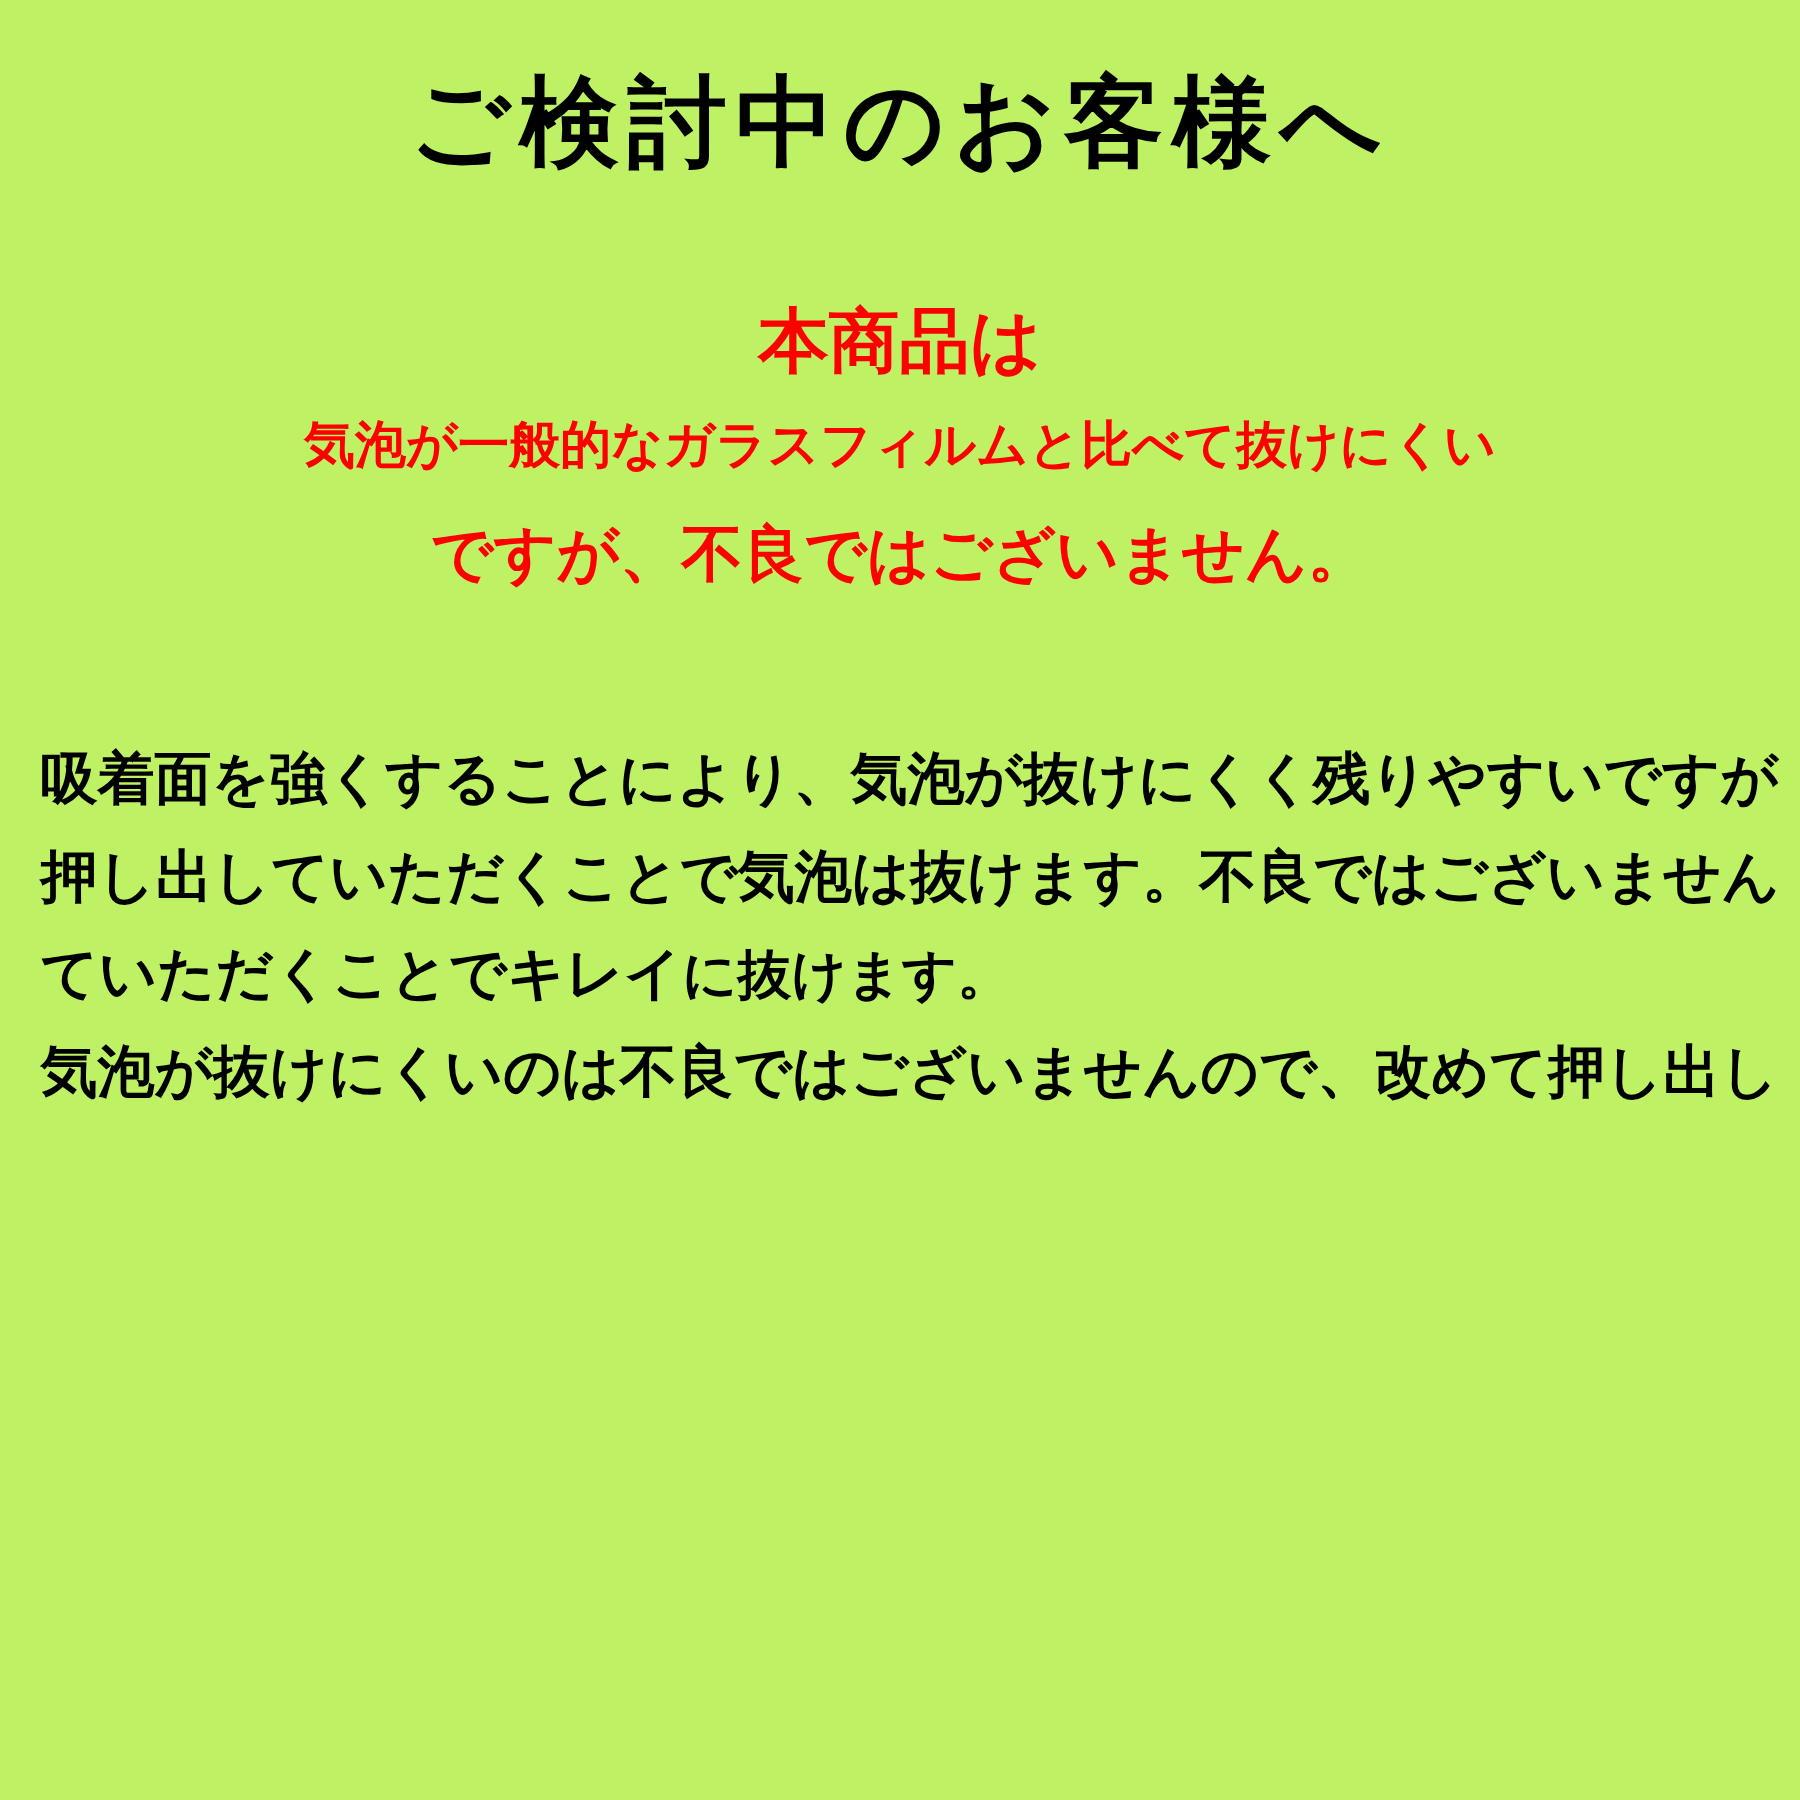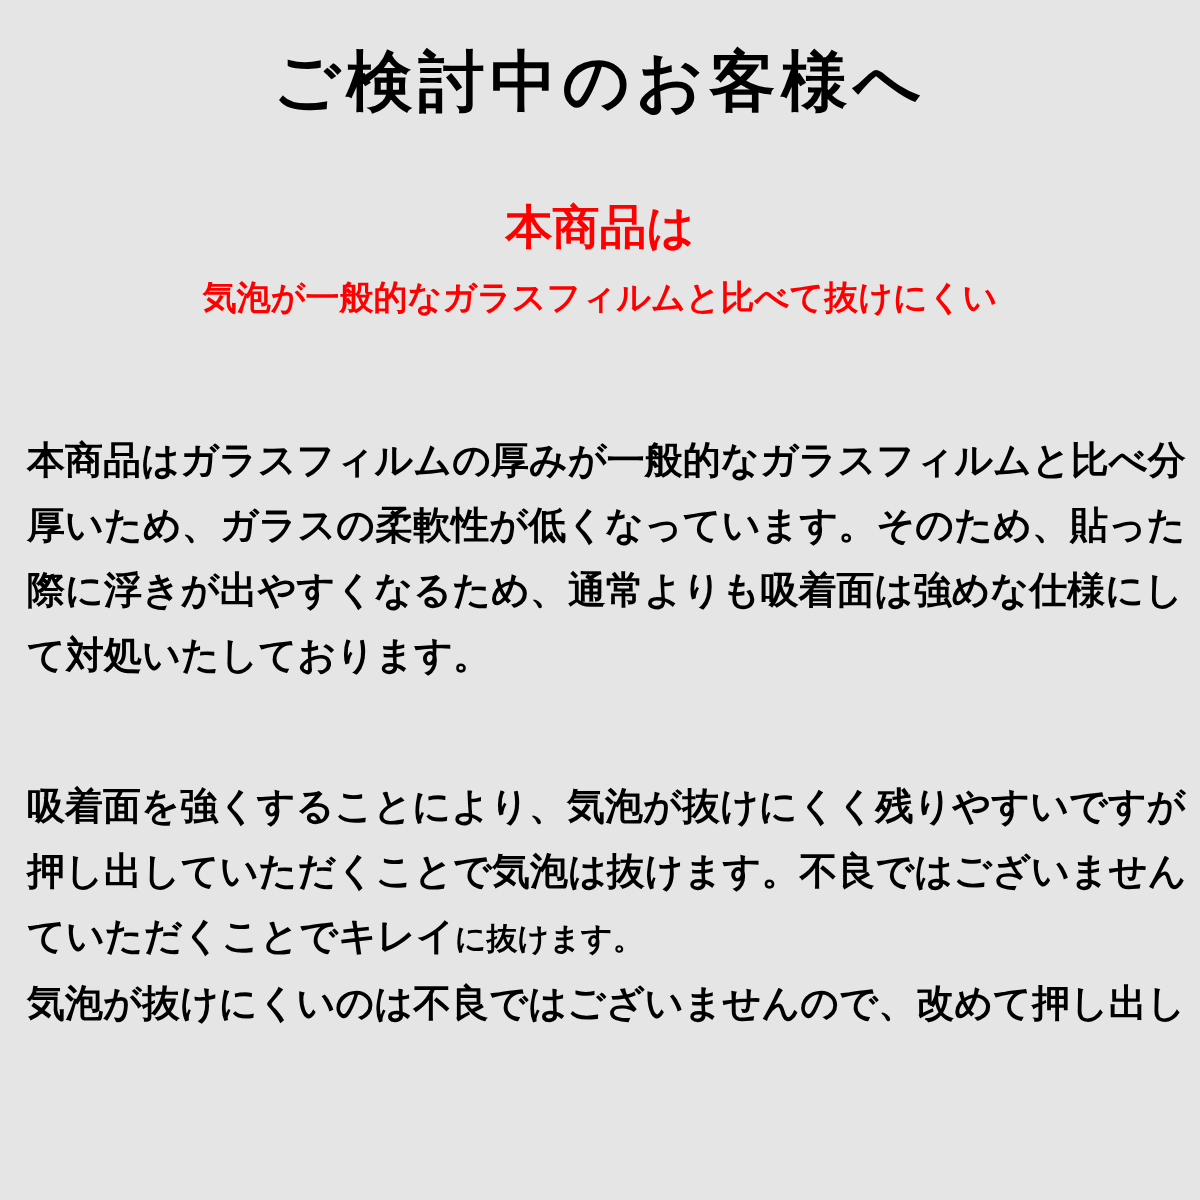--- a/index.html
+++ b/index.html
@@ -4,21 +4,21 @@
 <style>
   html, body {
     margin: 0;
     padding: 0;
     background: #ffffff;
   }
   .page {
     position: relative;
     width: 1200px;
     height: 1200px;
-    background: #e5e5e5;
+    background: #bef264;
     overflow: hidden;
     font-family: "Liberation Sans", sans-serif;
     color: #000000;
   }
   .title {
     margin: 0;
     padding-top: 45px;
     text-align: center;
     font-size: 66px;
     font-weight: 800;
@@ -53,41 +53,36 @@
   }
   .para-1 { margin-top: 92px; }
   .para-2 { margin-top: 88px; font-family: Liberation Mono, monospace; }
   .bodyline {
     font-size: 38px;
     line-height: 65px;
     white-space: nowrap;
     letter-spacing: 0px;
   }
   .bodyline .small-seg {
-    font-size: 31px;
+    font-size: 36px;
   }
 </style>
 </head>
 <body>
 
 <div class="page">
 
   <h1 class="title">ご検討中のお客様へ</h1>
 
   <div class="highlight-block">
     <div class="hl-line1" style="color: rgb(255, 0, 0);">本商品は</div>
     <div class="hl-line2" style="color: rgb(255, 0, 0);">気泡が一般的なガラスフィルムと比べて抜けにくい</div>
+    <div class="hl-line3" style="color: rgb(255, 0, 0);">ですが、不良ではございません。</div>
   </div>
 
-  <div class="para para-1">
-    <div class="bodyline">本商品はガラスフィルムの厚みが一般的なガラスフィルムと比べ分</div>
-    <div class="bodyline">厚いため、ガラスの柔軟性が低くなっています。そのため、貼った</div>
-    <div class="bodyline">際に浮きが出やすくなるため、通常よりも吸着面は強めな仕様にし</div>
-    <div class="bodyline">て対処いたしております。</div>
-  </div>
 
   <div class="para para-2">
     <div class="bodyline">吸着面を強くすることにより、気泡が抜けにくく残りやすいですが</div>
     <div class="bodyline">押し出していただくことで気泡は抜けます。不良ではございません</div>
     <div class="bodyline"><span>ていただくことでキレイ</span><span class="small-seg">に抜けます。</span></div>
     <div class="bodyline">気泡が抜けにくいのは不良ではございませんので、改めて押し出し</div>
   </div>
 
 </div>
 

